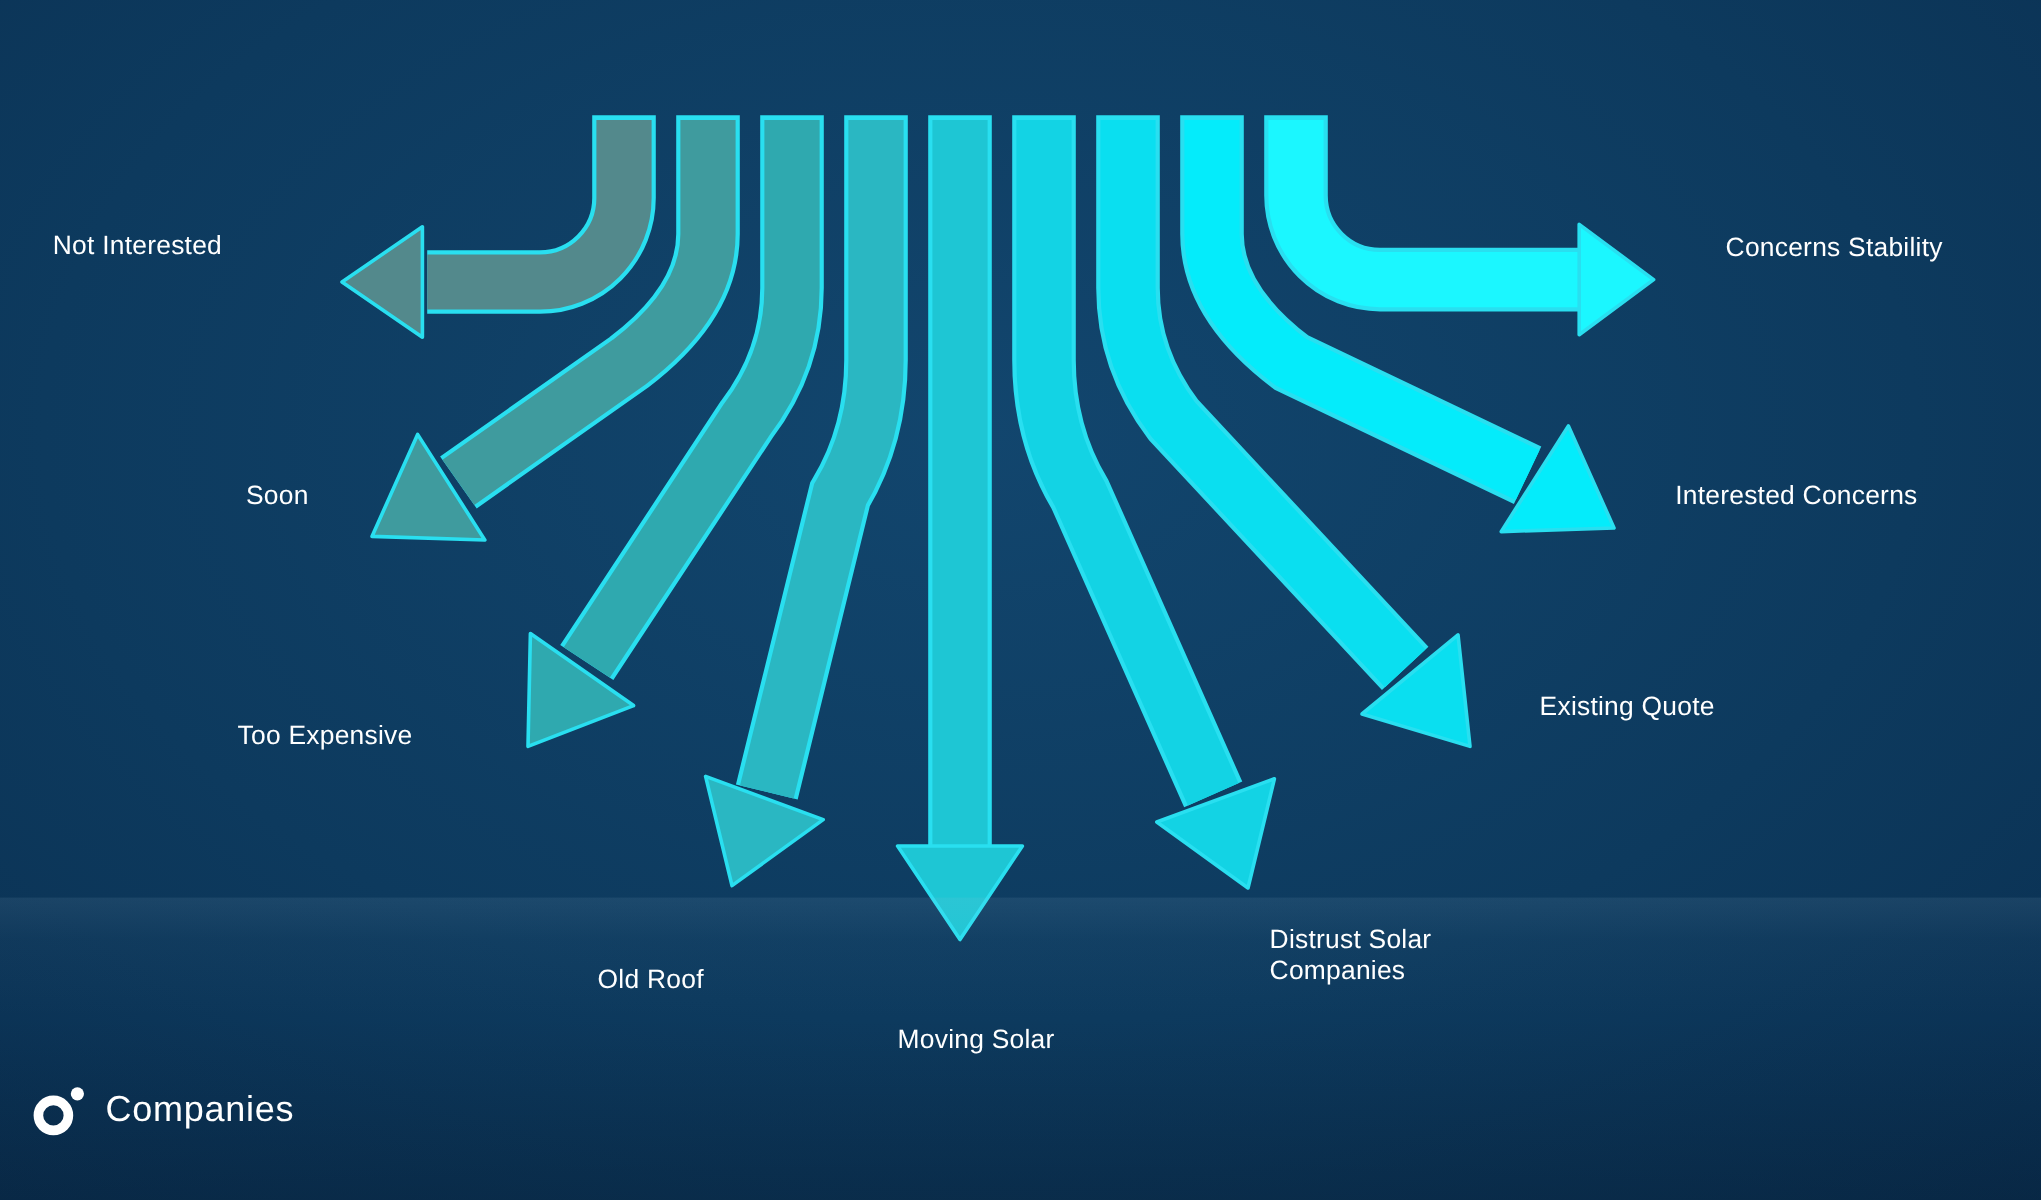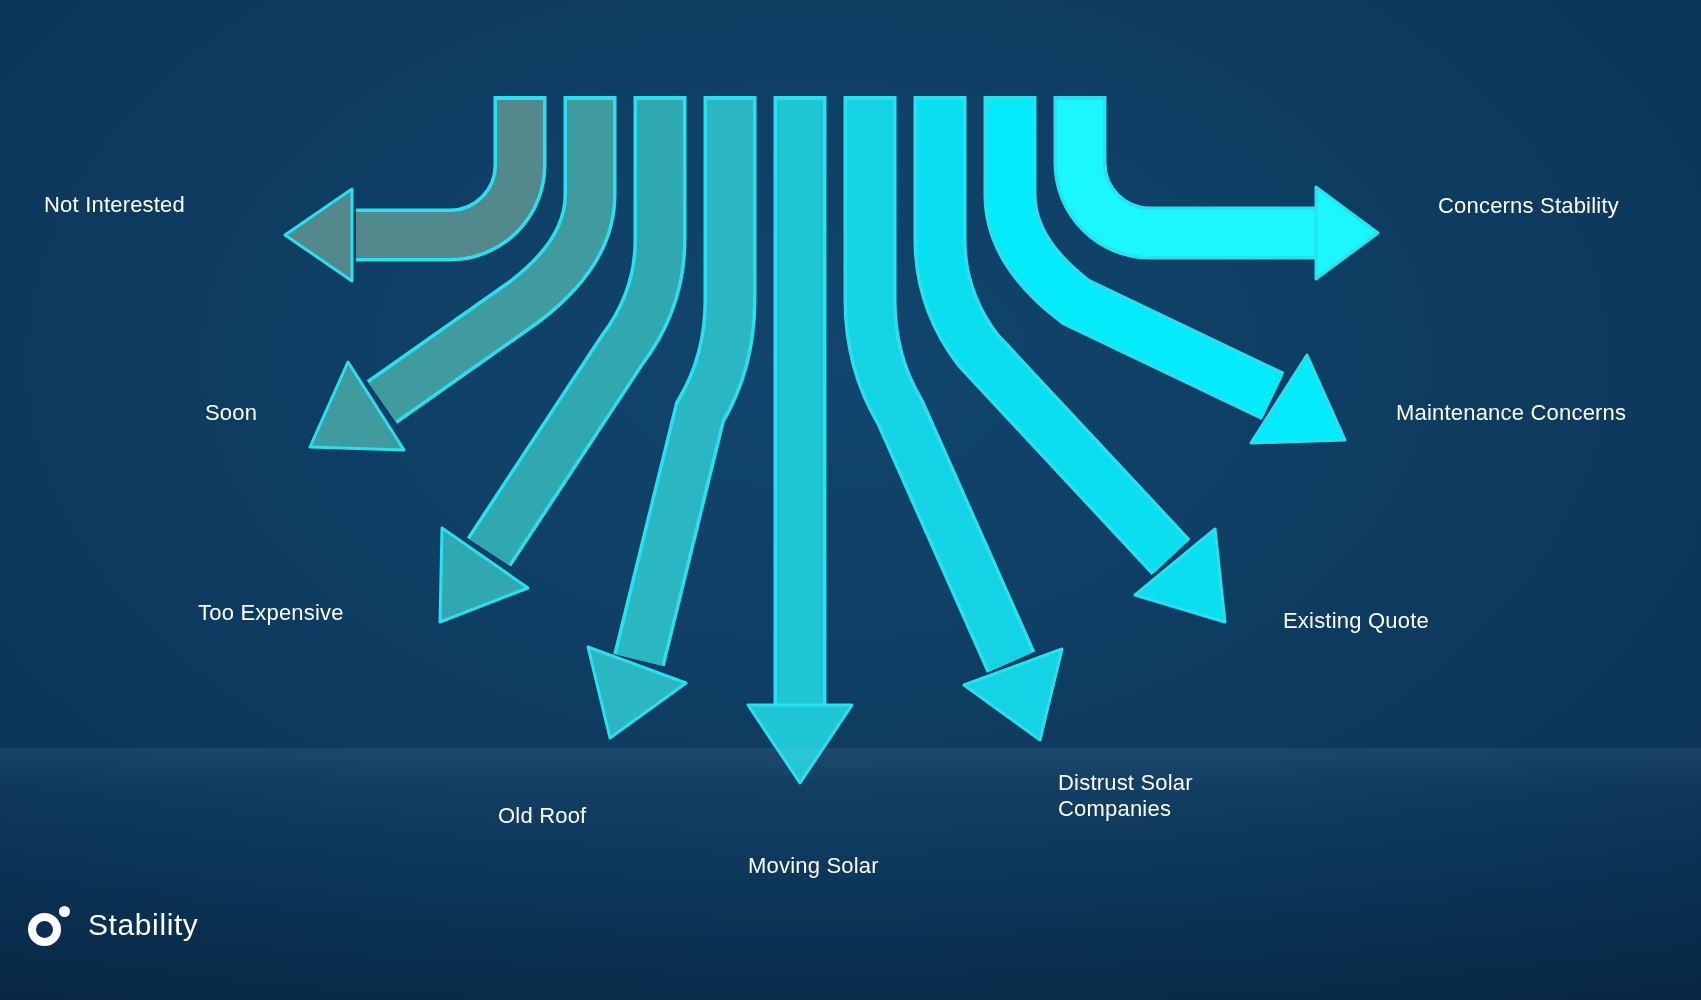--- a/index.html
+++ b/index.html
@@ -114,25 +114,25 @@
   </svg>
 
   <div class="floor"></div>
 
   <div class="label" style="left:44px;top:192px;">Not Interested</div>
   <div class="label" style="left:205px;top:400px;">Soon</div>
   <div class="label" style="left:198px;top:600px;">Too Expensive</div>
   <div class="label" style="left:498px;top:803px;">Old Roof</div>
   <div class="label" style="left:748px;top:853px;">Moving Solar</div>
   <div class="label wrap" style="left:1058px;top:770px;">Distrust Solar Companies</div>
-  <div class="label" style="left:1283px;top:608px;text-align:center;">Existing Quote</div>
-  <div class="label" style="left:1396px;top:400px;">Maintenance Concerns</div>
+  <div class="label" style="left:1283px;top:576px;text-align:center;">Existing Quote</div>
+  <div class="label" style="left:1396px;top:400px;">Interested Concerns</div>
   <div class="label" style="left:1438px;top:193px;">Concerns Stability</div>
 
   <div class="brand">
     <div class="brand-mark">
       <div class="brand-ring"></div>
       <div class="brand-dot"></div>
     </div>
-    <div class="brand-name">Stability</div>
+    <div class="brand-name">Companies</div>
   </div>
 
 </div>
 
 </body></html>

